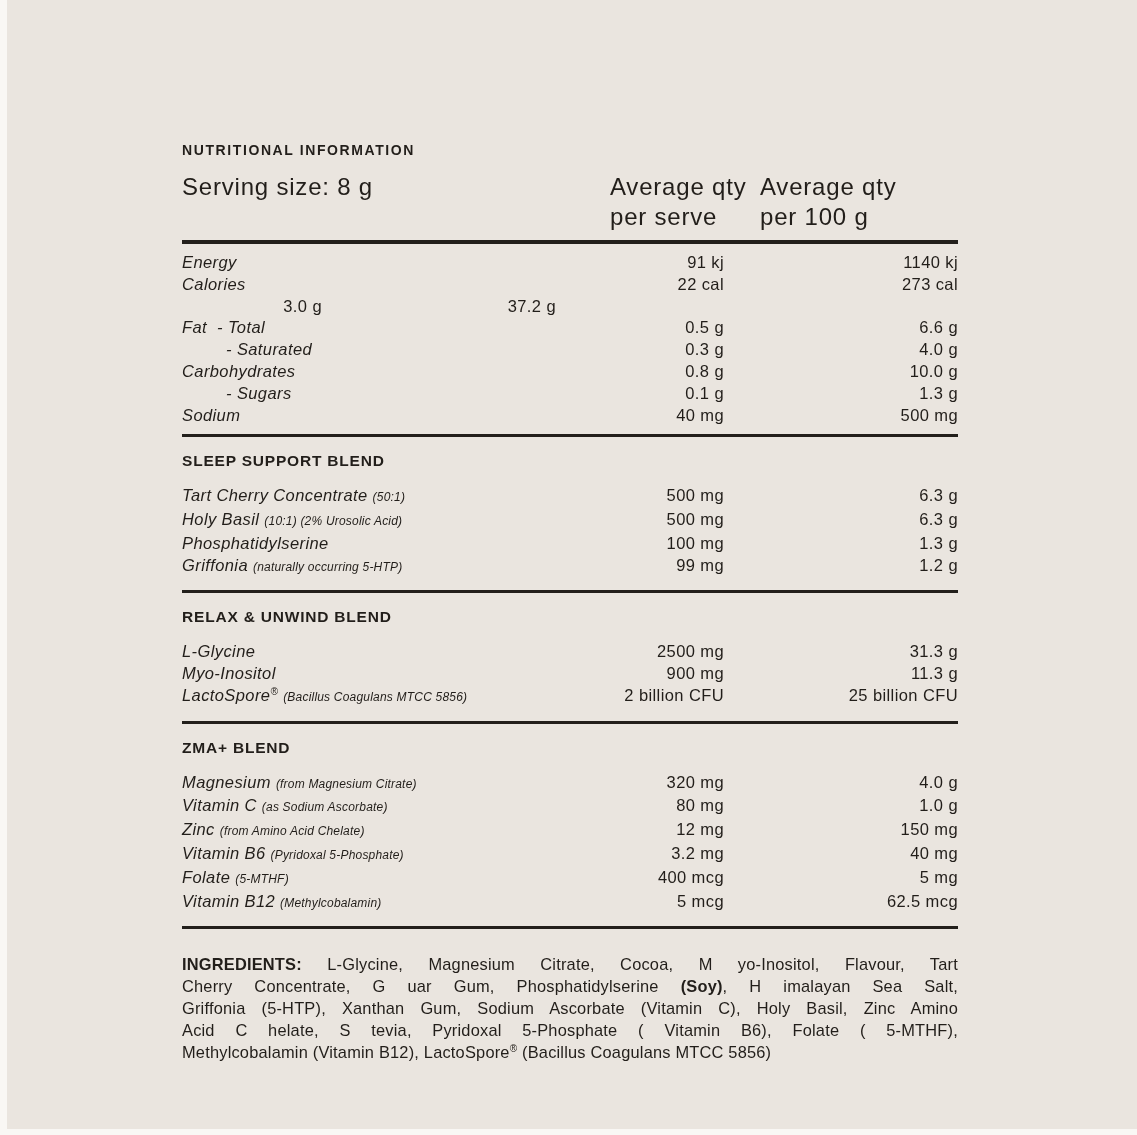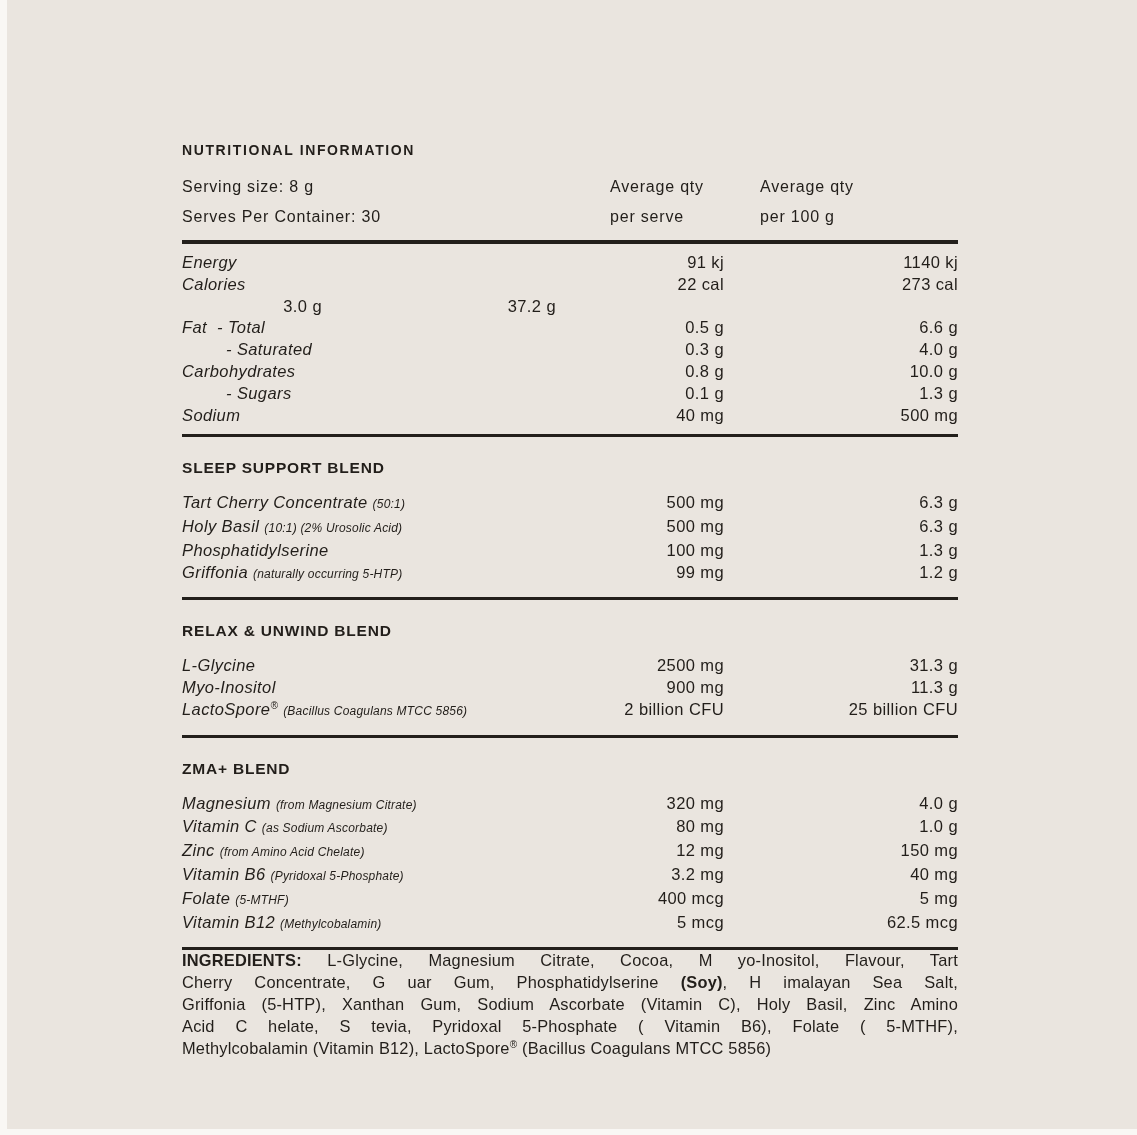--- a/index.html
+++ b/index.html
@@ -13,21 +13,21 @@
   }
   .edge-left{position:absolute;left:0;top:0;width:7px;height:100%;background:#f9f7f4;}
   .edge-bottom{position:absolute;left:0;bottom:0;width:100%;height:6px;background:#f9f7f4;}
 
   .content{position:absolute;left:182px;top:138px;width:776px;}
 
   .title{
     font-size:14px;line-height:24px;font-weight:700;
     letter-spacing:1.6px;margin:0 0 10px 0;
   }
-  .head{display:flex;font-size:16px;line-height:29.5px;letter-spacing:0.8px;}
+  .head{display:flex;font-size:24px;line-height:29.5px;letter-spacing:0.8px;}
   .serving{flex:1;}
   .qcol{}
   .qcol.c2{width:150px;}
   .qcol.c3{width:198px;}
 
   .rule{height:3px;background:#231f1b;}
   .rule.thick{height:4px;margin-top:9px;}
   .rule.after-core{margin-top:8px;}
   .rule.after-blend{margin-top:12px;}
 
@@ -35,42 +35,41 @@
   .row{display:flex;font-size:16.5px;line-height:21.8px;letter-spacing:0.4px;}
   .row .lbl{flex:1;white-space:pre-wrap;font-style:italic;}
   .row.indent .lbl{padding-left:44px;}
   .row .c2{width:140px;text-align:right;white-space:nowrap;}
   .row .c3{width:198px;text-align:right;white-space:nowrap;margin-left:36px;}
   .note{font-size:12px;letter-spacing:0.2px;}
   sup{font-size:10px;line-height:0;}
 
   .blend-name{
     font-size:15.5px;font-weight:700;letter-spacing:0.8px;
-    line-height:22px;margin-top:20px;
+    line-height:22px;margin-top:13px;
   }
 
-  .ingredients{margin-top:0;font-size:16.4px;line-height:21.9px;letter-spacing:0.2px;}
+  .ingredients{margin-top:25px;font-size:16.4px;line-height:21.9px;letter-spacing:0.2px;}
   .ing-line{text-align:justify;text-align-last:justify;}
   .ing-line.last{text-align-last:left;}
   .b{font-weight:700;}
 </style>
 </head>
 <body>
 
 <div class="edge-left"></div>
 <div class="edge-bottom"></div>
 
 <main class="content">
 
   <h1 class="title">NUTRITIONAL INFORMATION</h1>
 
   <div class="head">
     <div class="serving">
       <div>Serving size: 8 g</div>
-      <div>Serves Per Container: 30</div>
     </div>
     <div class="qcol c2">
       <div>Average qty</div>
       <div>per serve</div>
     </div>
     <div class="qcol c3">
       <div>Average qty</div>
       <div>per 100 g</div>
     </div>
   </div>

